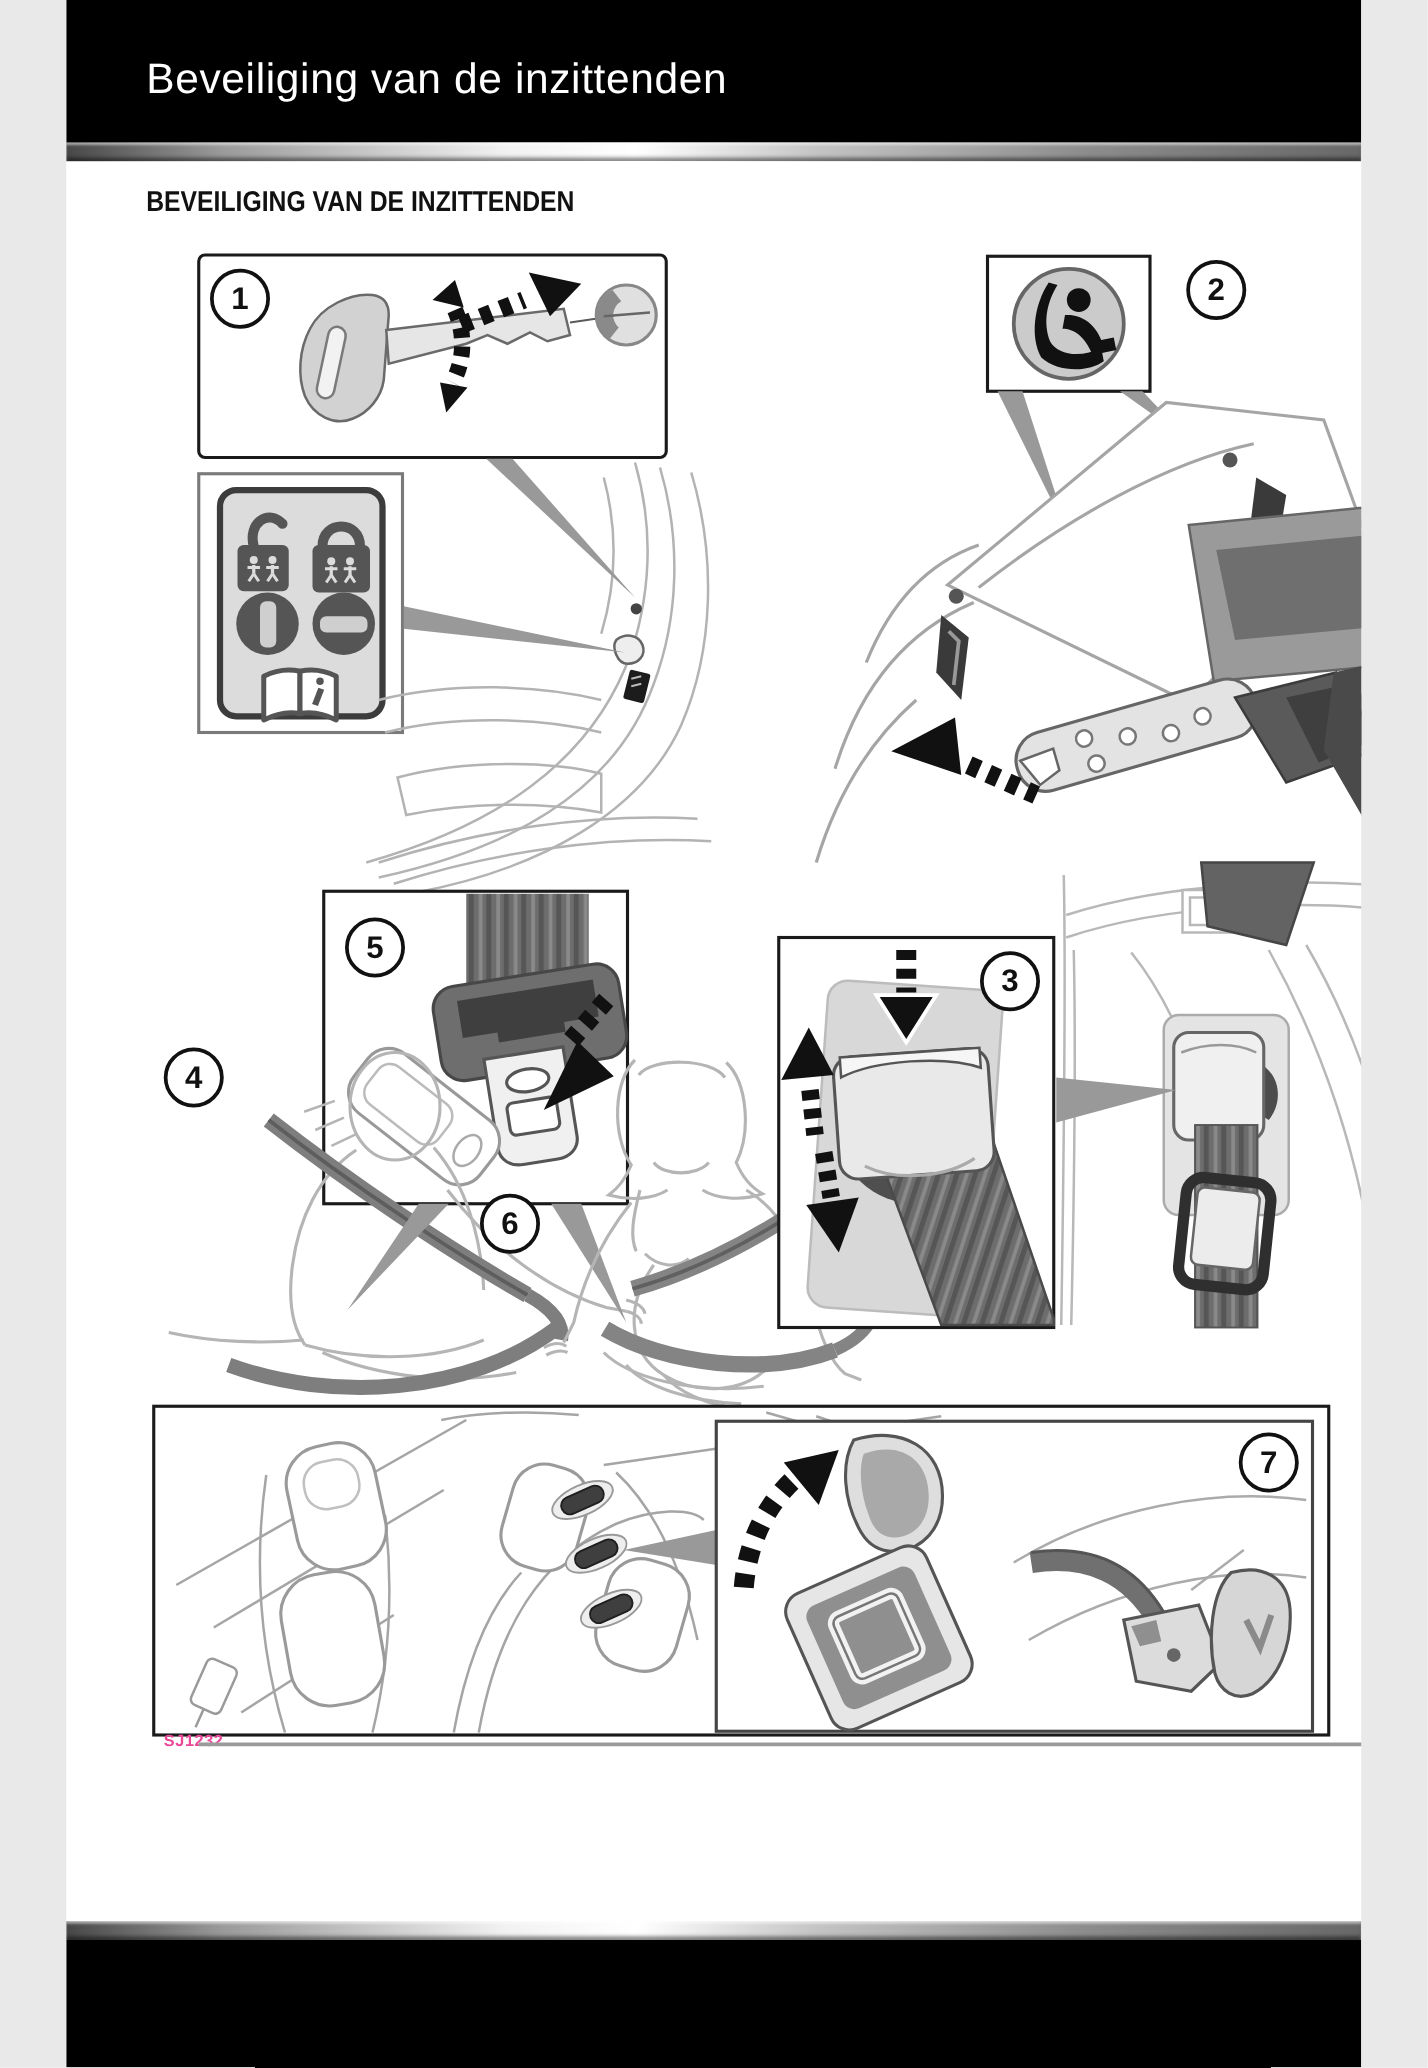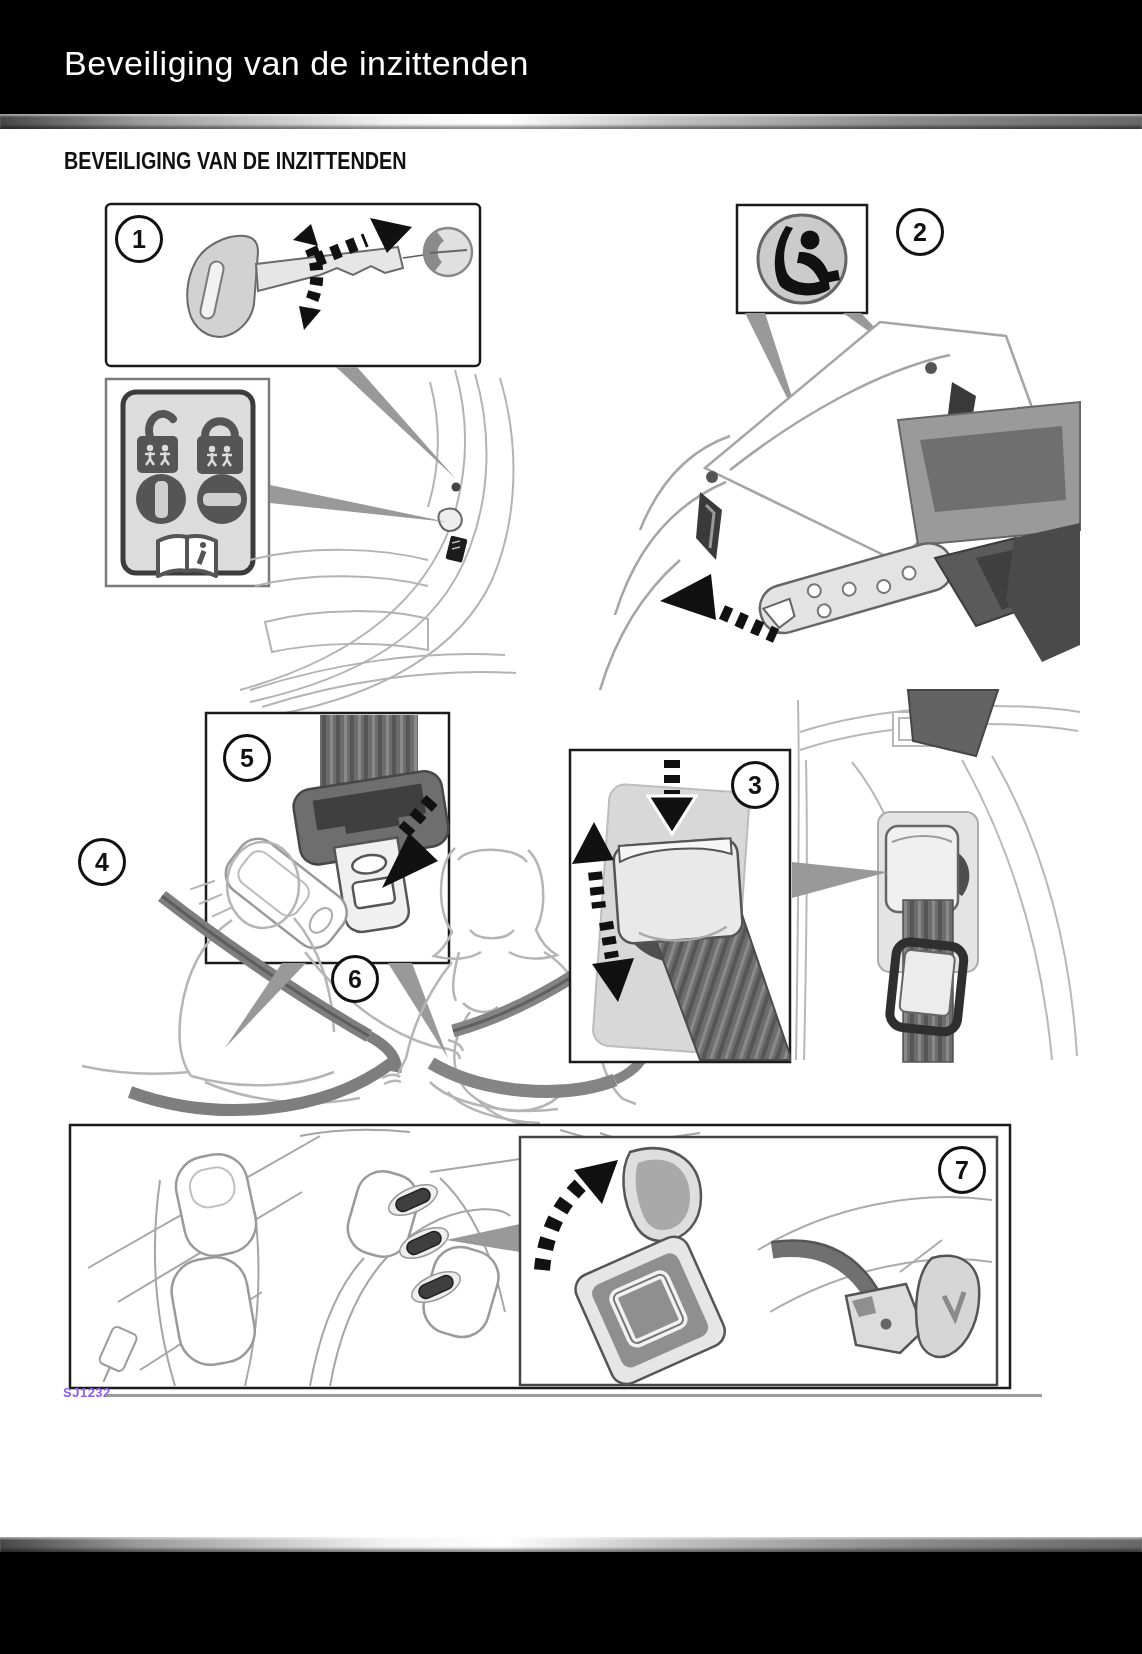--- a/index.html
+++ b/index.html
@@ -1,29 +1,29 @@
 <!DOCTYPE html>
 <html><head>
 <meta charset="utf-8">
 <style>
   html,body{margin:0;padding:0;background:#e9e9e9;font-family:"Liberation Sans",sans-serif;}
-  .page{position:relative;width:1142px;height:1654px;margin:0 auto;background:#fff;overflow:hidden;}
+  .page{position:relative;width:1036px;height:1654px;margin:0 auto;background:#fff;overflow:hidden;}
   .header{position:absolute;left:0;top:0;width:100%;height:114px;background:#000;}
   .header-title{position:absolute;left:64px;top:44px;color:#fff;font-size:34px;font-weight:normal;letter-spacing:.5px;white-space:nowrap;}
   .rule{position:absolute;left:0;width:100%;height:15px;
     background:linear-gradient(90deg,#474747 0%,#9a9a9a 12%,#f2f2f2 34%,#ffffff 44%,#c4c4c4 58%,#8e8e8e 78%,#757575 92%,#686868 100%);
     box-shadow:inset 0 2px 2px rgba(255,255,255,.5), inset 0 -3px 3px rgba(0,0,0,.45);}
   .rule-top{top:114px;}
   .rule-bottom{top:1537px;}
   .section-heading{position:absolute;left:64px;top:148px;font-size:23px;font-weight:bold;color:#111;
     transform:scaleX(.86);transform-origin:left center;white-space:nowrap;}
   .art{position:absolute;left:0;top:0;}
   .callout{position:absolute;width:42px;height:42px;border:3.5px solid #111;border-radius:50%;background:#fff;
     display:flex;align-items:center;justify-content:center;font-size:25px;font-weight:bold;color:#111;z-index:5;}
-  .figure-code{position:absolute;left:63px;top:1385px;font-size:13px;font-weight:bold;color:#8b5cf6;letter-spacing:.5px;}
+  .figure-code{position:absolute;left:78px;top:1385px;font-size:13px;font-weight:bold;color:#ec4899;letter-spacing:.5px;}
   .code-line{position:absolute;left:106px;top:1394px;width:936px;height:3px;background:#9a9a9a;}
   .footer{position:absolute;left:0;top:1552px;width:100%;height:102px;background:#000;}
 </style>
 </head>
 <body>
 
 <div class="page">
 
   <div class="header">
     <div class="header-title">Beveiliging van de inzittenden</div>

